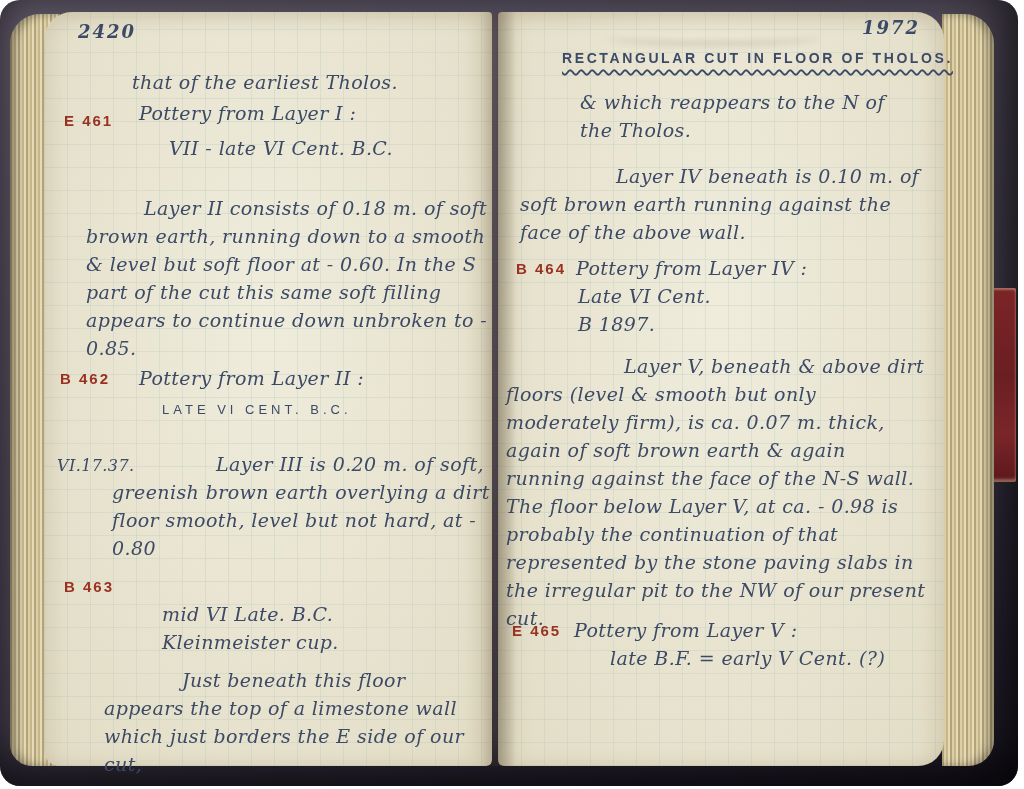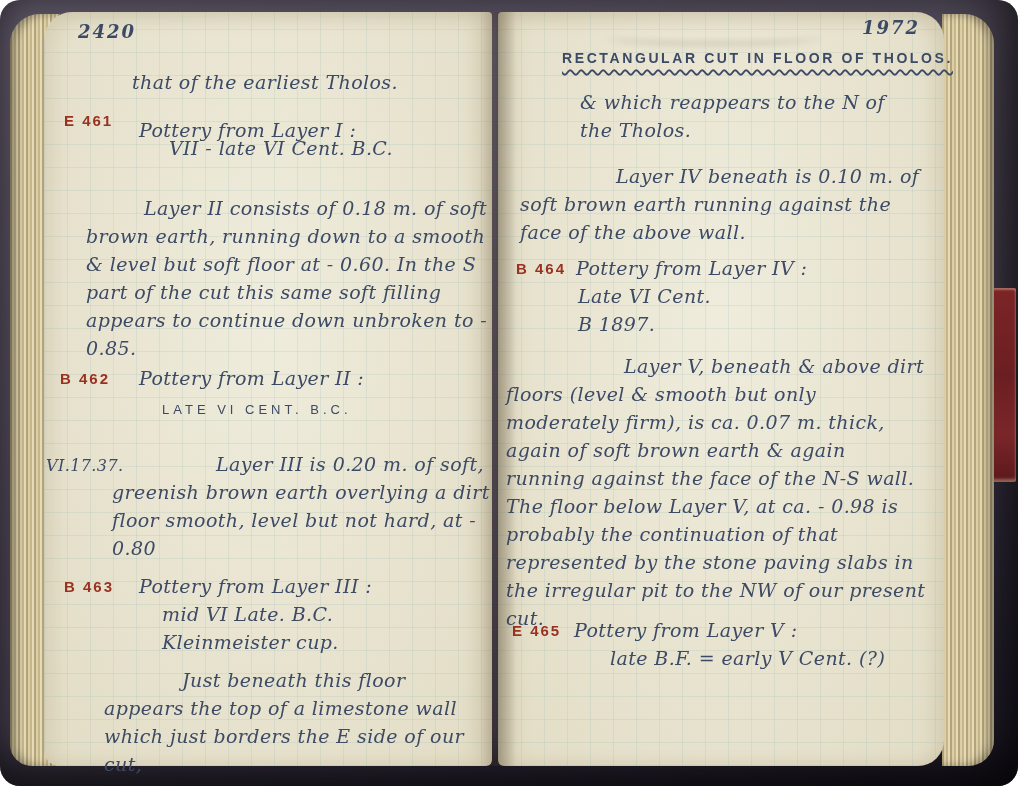--- a/index.html
+++ b/index.html
@@ -92,34 +92,33 @@
 
   <div class="edge edge-left"></div>
   <div class="edge edge-right"></div>
 
   <div class="page page-left">
     <div class="hand page-num" style="left:34px;top:6px;">2420</div>
 
     <div class="hand" style="left:88px;top:56px;">that of the earliest Tholos.</div>
 
     <div class="entry-label" style="left:20px;top:100px;">E 461</div>
-    <div class="hand" style="left:95px;top:104px;font-style:italic;">Pottery from Layer I :</div>
+    <div class="hand" style="left:95px;top:87px;font-style:italic;">Pottery from Layer I :</div>
     <div class="hand" style="left:125px;top:122px;">VII - late VI Cent. B.C.</div>
 
     <div class="hand indent1" style="left:42px;top:182px;width:402px;">Layer II consists of 0.18 m. of soft brown earth, running down to a smooth &amp; level but soft floor at - 0.60.  In the S part of the cut this same soft filling appears to continue down unbroken to - 0.85.</div>
 
     <div class="entry-label" style="left:16px;top:358px;">B 462</div>
     <div class="hand" style="left:95px;top:352px;">Pottery from Layer II :</div>
     <div class="hand caps" style="left:118px;top:384px;">LATE VI CENT. B.C.</div>
 
-    <div class="hand" style="left:2px;top:440px;font-size:16px;">VI.17.37.</div>
+    <div class="hand" style="left:2px;top:440px;font-size:16px;padding-left:11px;">VI.17.37.</div>
     <div class="hand indent2" style="left:68px;top:438px;width:378px;">Layer III is 0.20 m. of soft, greenish brown earth overlying a dirt floor smooth, level but not hard, at - 0.80</div>
 
     <div class="entry-label" style="left:20px;top:566px;">B 463</div>
-    <div class="hand" style="left:95px;top:560px;">Pottery from Layer III :</div>
     <div class="hand" style="left:118px;top:588px;">mid VI Late. B.C.</div>
     <div class="hand" style="left:118px;top:616px;">Kleinmeister cup.</div>
 
     <div class="hand indent3" style="left:60px;top:654px;width:384px;">Just beneath this floor appears the top of a limestone wall which just borders the E side of our cut,</div>
   </div>
 
   <div class="page page-right">
     <div class="hand page-num" style="left:364px;top:2px;">1972</div>
 
     <div class="pencil-smudge"></div>

